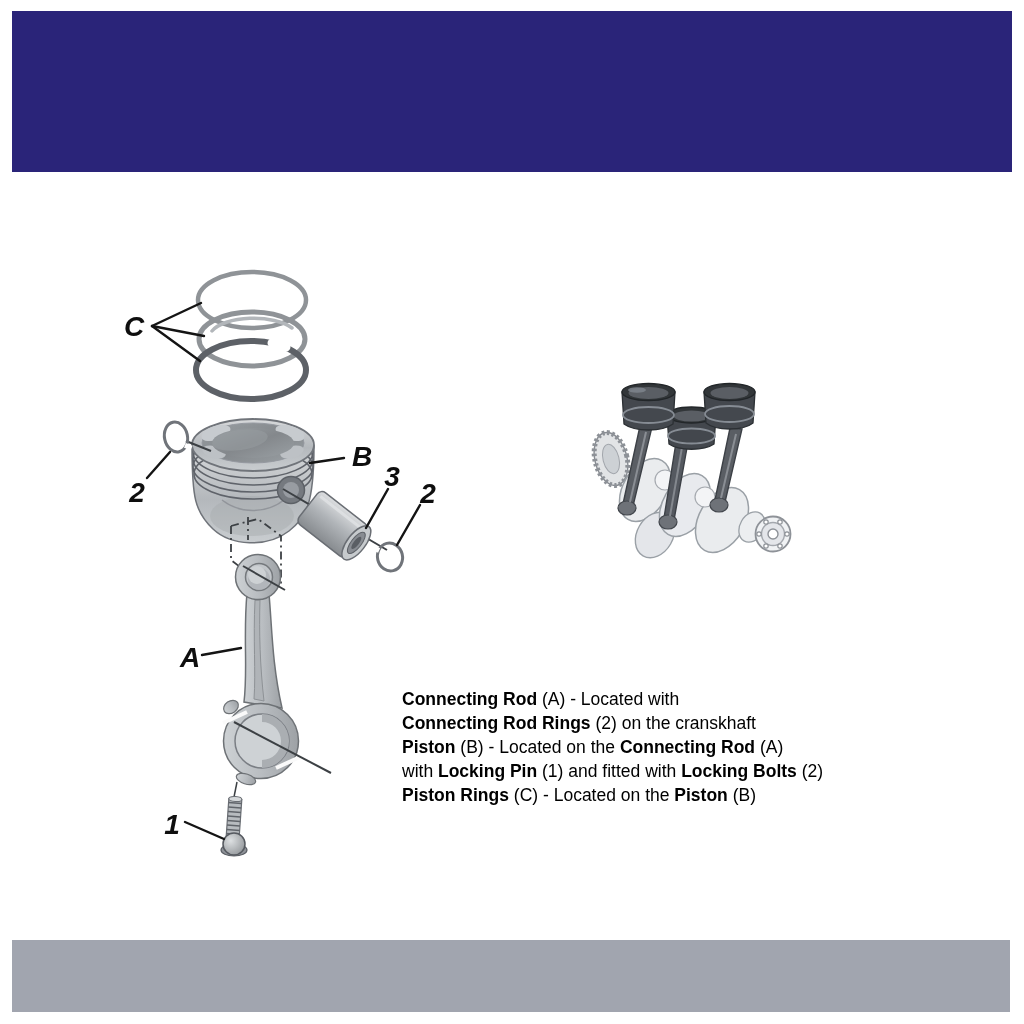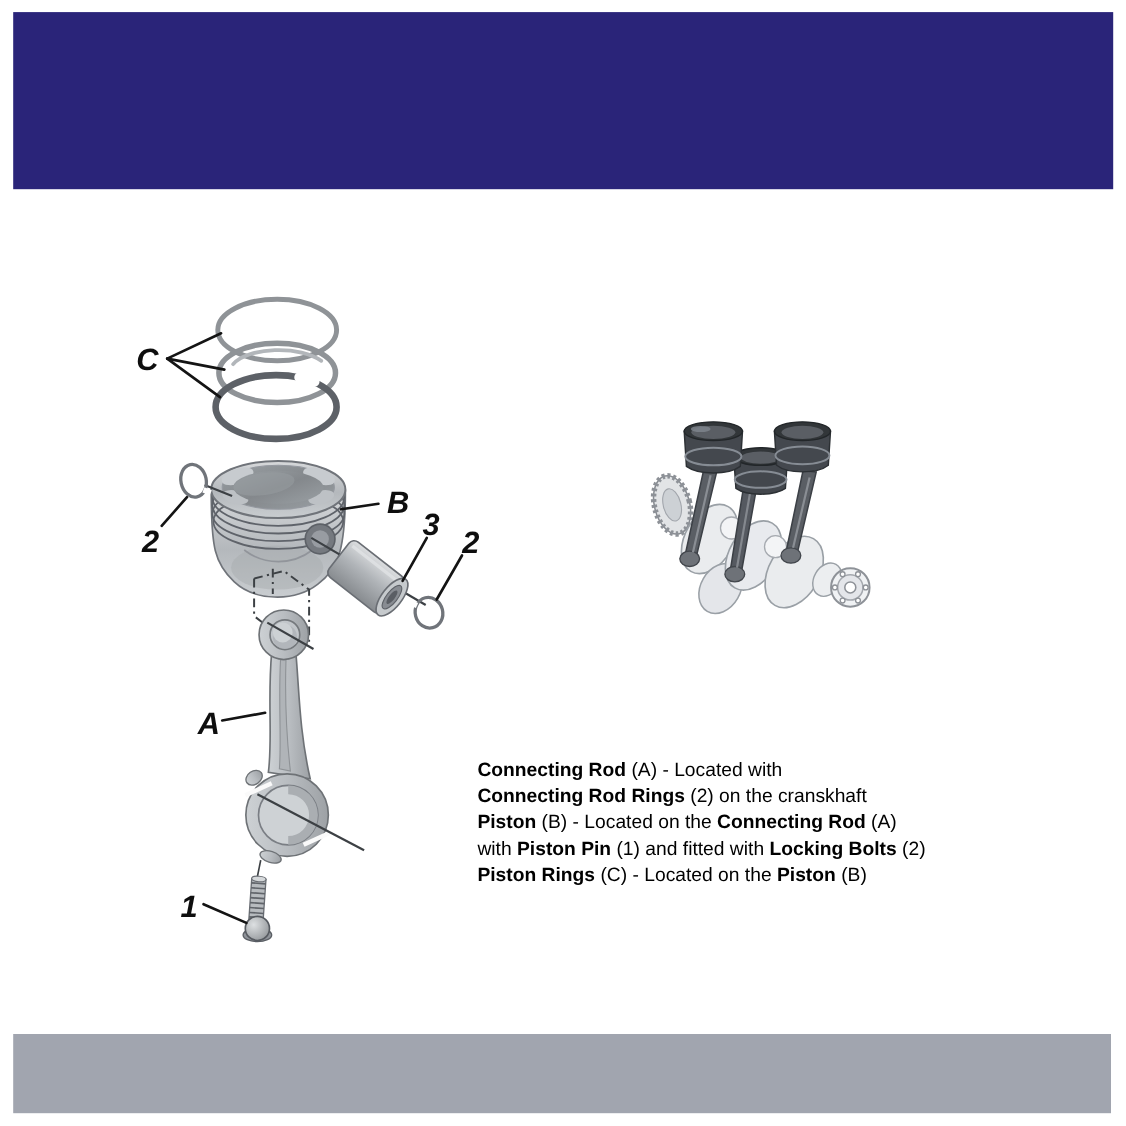--- a/index.html
+++ b/index.html
@@ -5,21 +5,21 @@
   html,body{margin:0;padding:0;background:#ffffff;}
   body{width:1024px;height:1024px;position:relative;overflow:hidden;
        font-family:"Liberation Sans",sans-serif;}
   #scene{position:absolute;left:0;top:0;width:1024px;height:1024px;}
   .callout-line{stroke:#141414;stroke-width:2.4;fill:none;stroke-linecap:round;}
   .axis{stroke:#3c4044;stroke-width:2;fill:none;}
   .dashdot{stroke:#3c4044;stroke-width:1.8;fill:none;stroke-dasharray:8 4 2 4;}
   .callout{font-family:"Liberation Sans",sans-serif;font-weight:bold;font-style:italic;
            font-size:28px;fill:#0e0e0e;text-anchor:middle;}
   .caption{position:absolute;left:402px;top:687px;width:520px;
-           font-size:17.5px;line-height:24px;color:#000;white-space:nowrap;margin-left:32px;}
+           font-size:17.5px;line-height:24px;color:#000;white-space:nowrap;}
 </style>
 </head>
 <body>
 
 <svg id="scene" viewBox="0 0 1024 1024" xmlns="http://www.w3.org/2000/svg">
   <defs>
     <linearGradient id="gBody" x1="0" y1="0" x2="0" y2="1">
       <stop offset="0" stop-color="#d7d9db"></stop>
         <stop offset="0.55" stop-color="#b4b8bc"></stop>
         <stop offset="1" stop-color="#c9cdd0"></stop>
@@ -218,15 +218,15 @@
       <ellipse cx="729.5" cy="392" rx="25.5" ry="8.5" fill="#323639" stroke="#222629" stroke-width="1.3"></ellipse>
       <ellipse cx="729.5" cy="393" rx="19" ry="6" fill="#5a5e64"></ellipse>
     </g>
   </g>
 </svg>
 
 <div class="caption">
   <div><b>Connecting Rod</b><span> (A) - Located with</span></div>
   <div><b>Connecting Rod Rings</b><span> (2) on the cranskhaft</span></div>
   <div><b>Piston</b><span> (B) - Located on the </span><b>Connecting Rod</b><span> (A)</span></div>
-  <div><span>with </span><b>Piston Pin</b><span> (1) and fitted with </span><b>Locking Bolts</b><span> (2)</span></div>
+  <div><span>with </span><b>Locking Pin</b><span> (1) and fitted with </span><b>Locking Bolts</b><span> (2)</span></div>
   <div><b>Piston Rings</b><span> (C) - Located on the </span><b>Piston</b><span> (B)</span></div>
 </div>
 
 </body></html>

